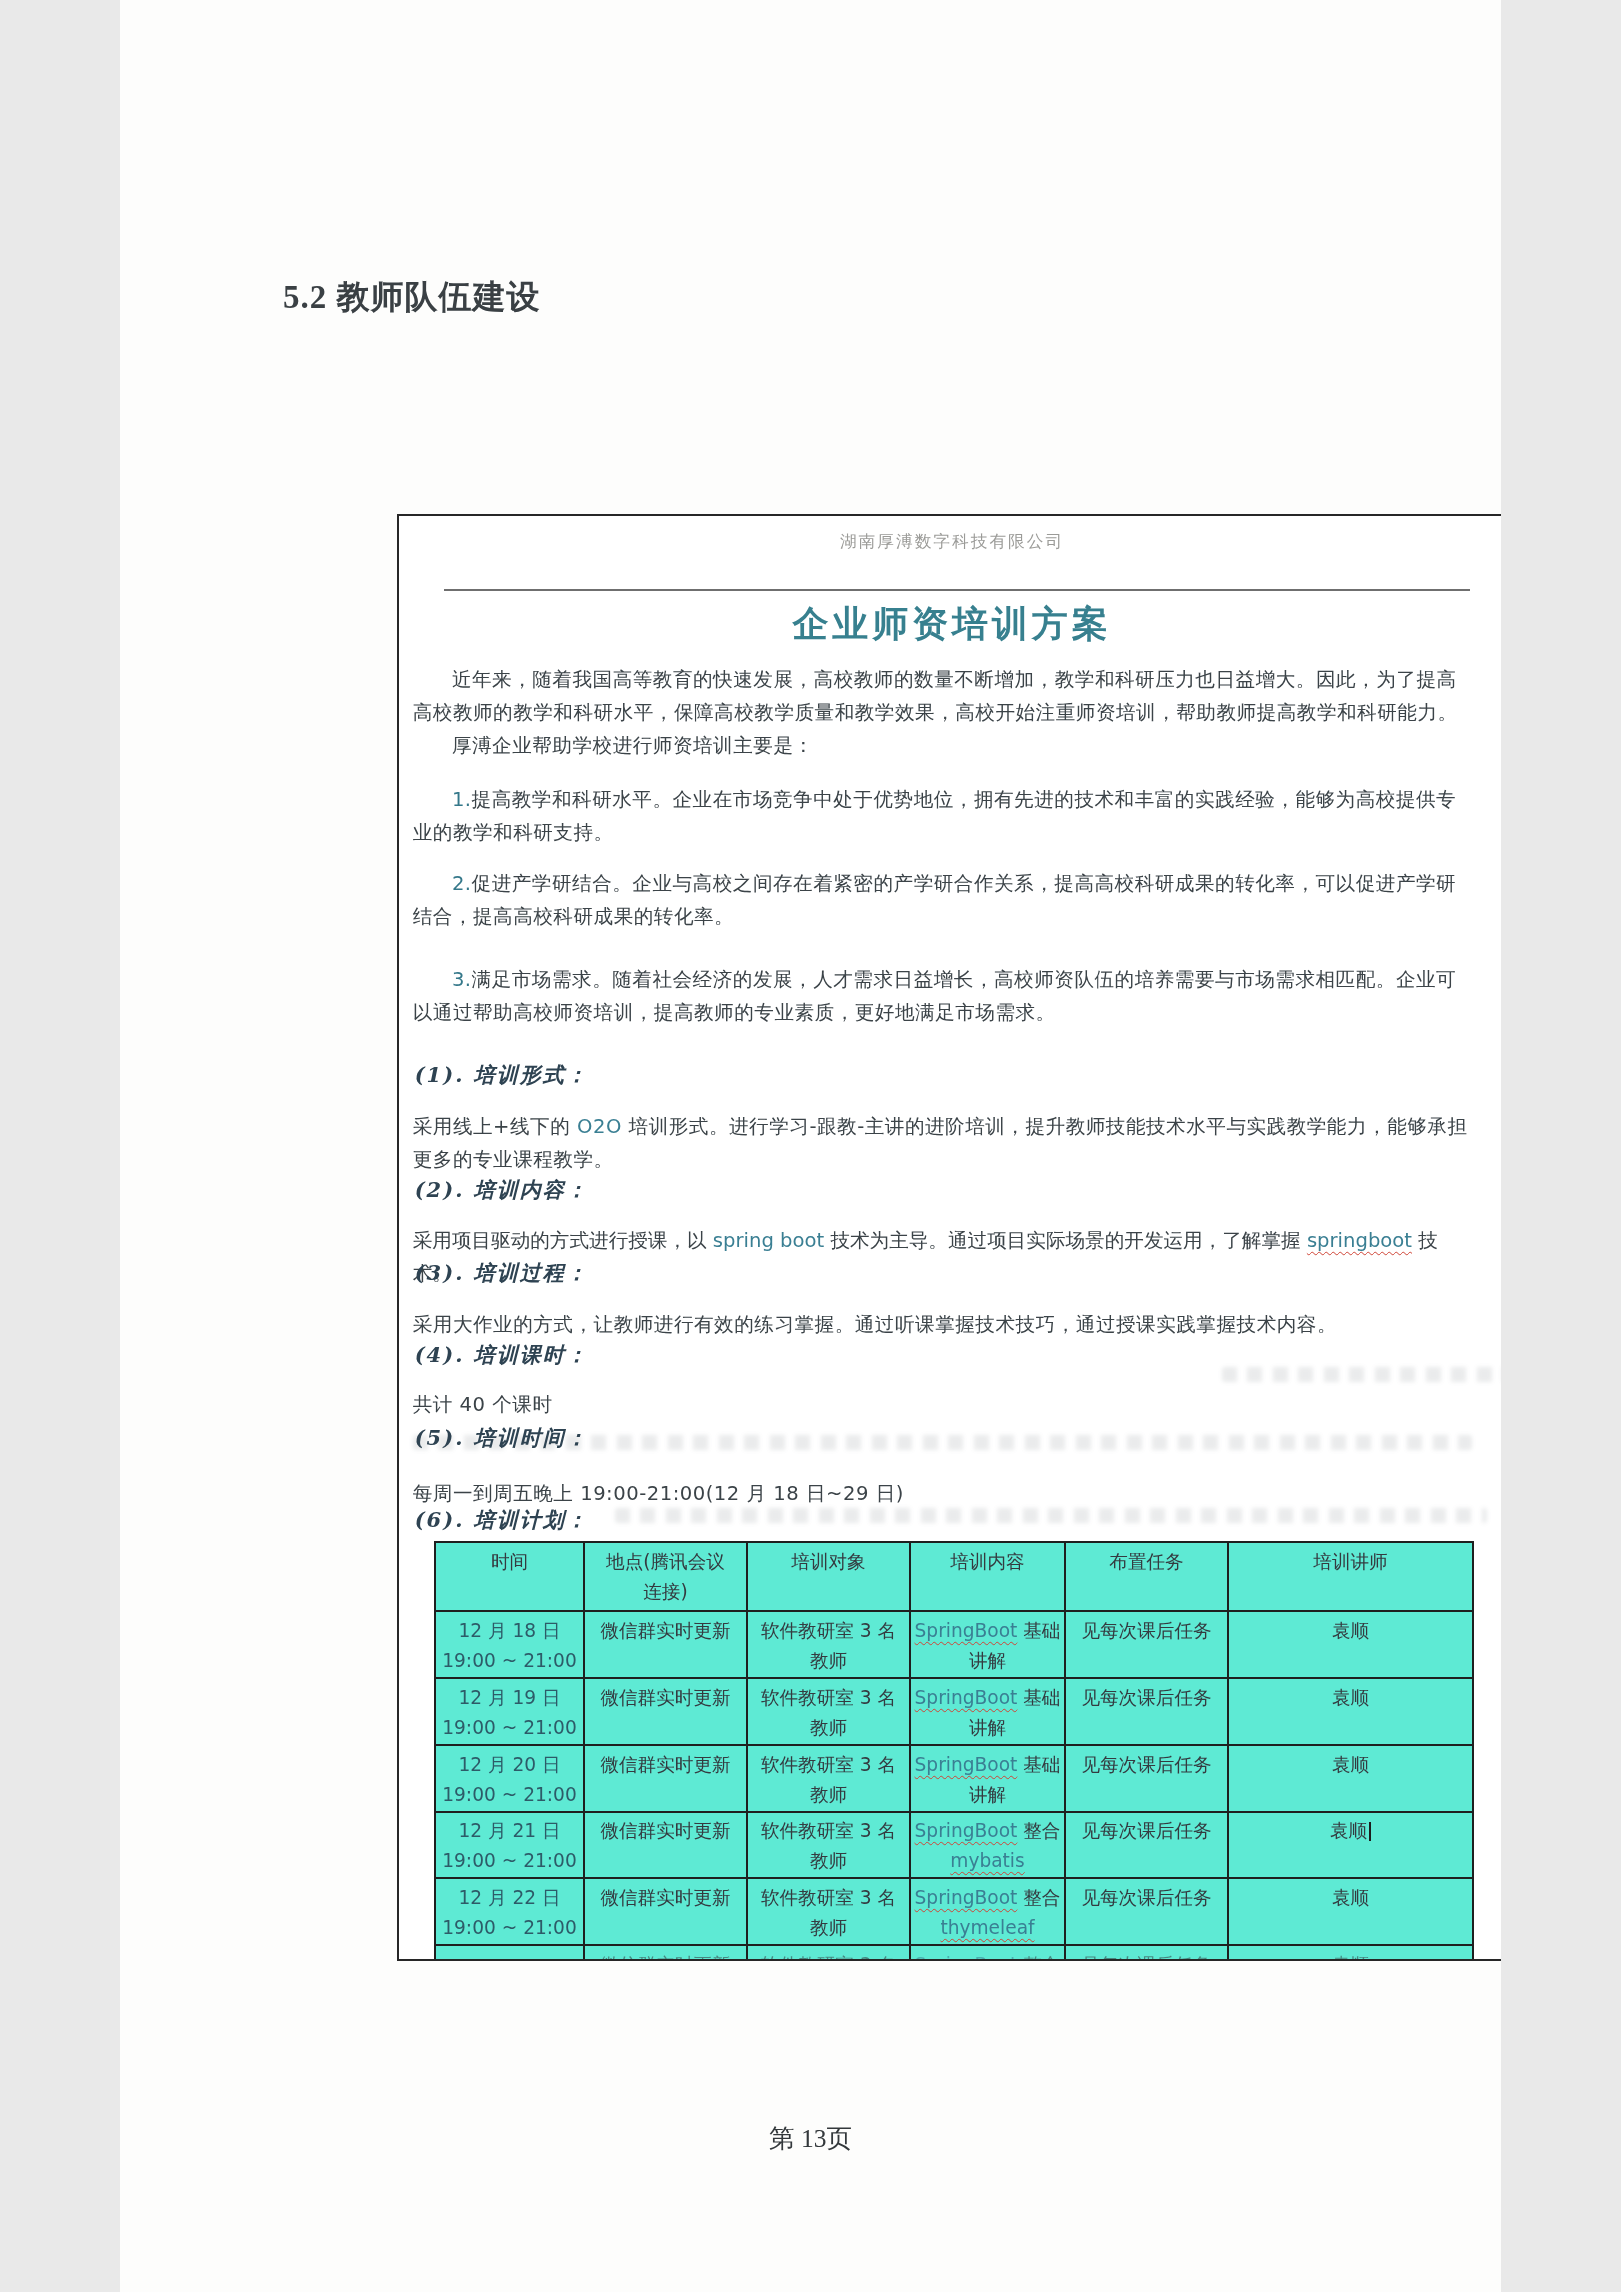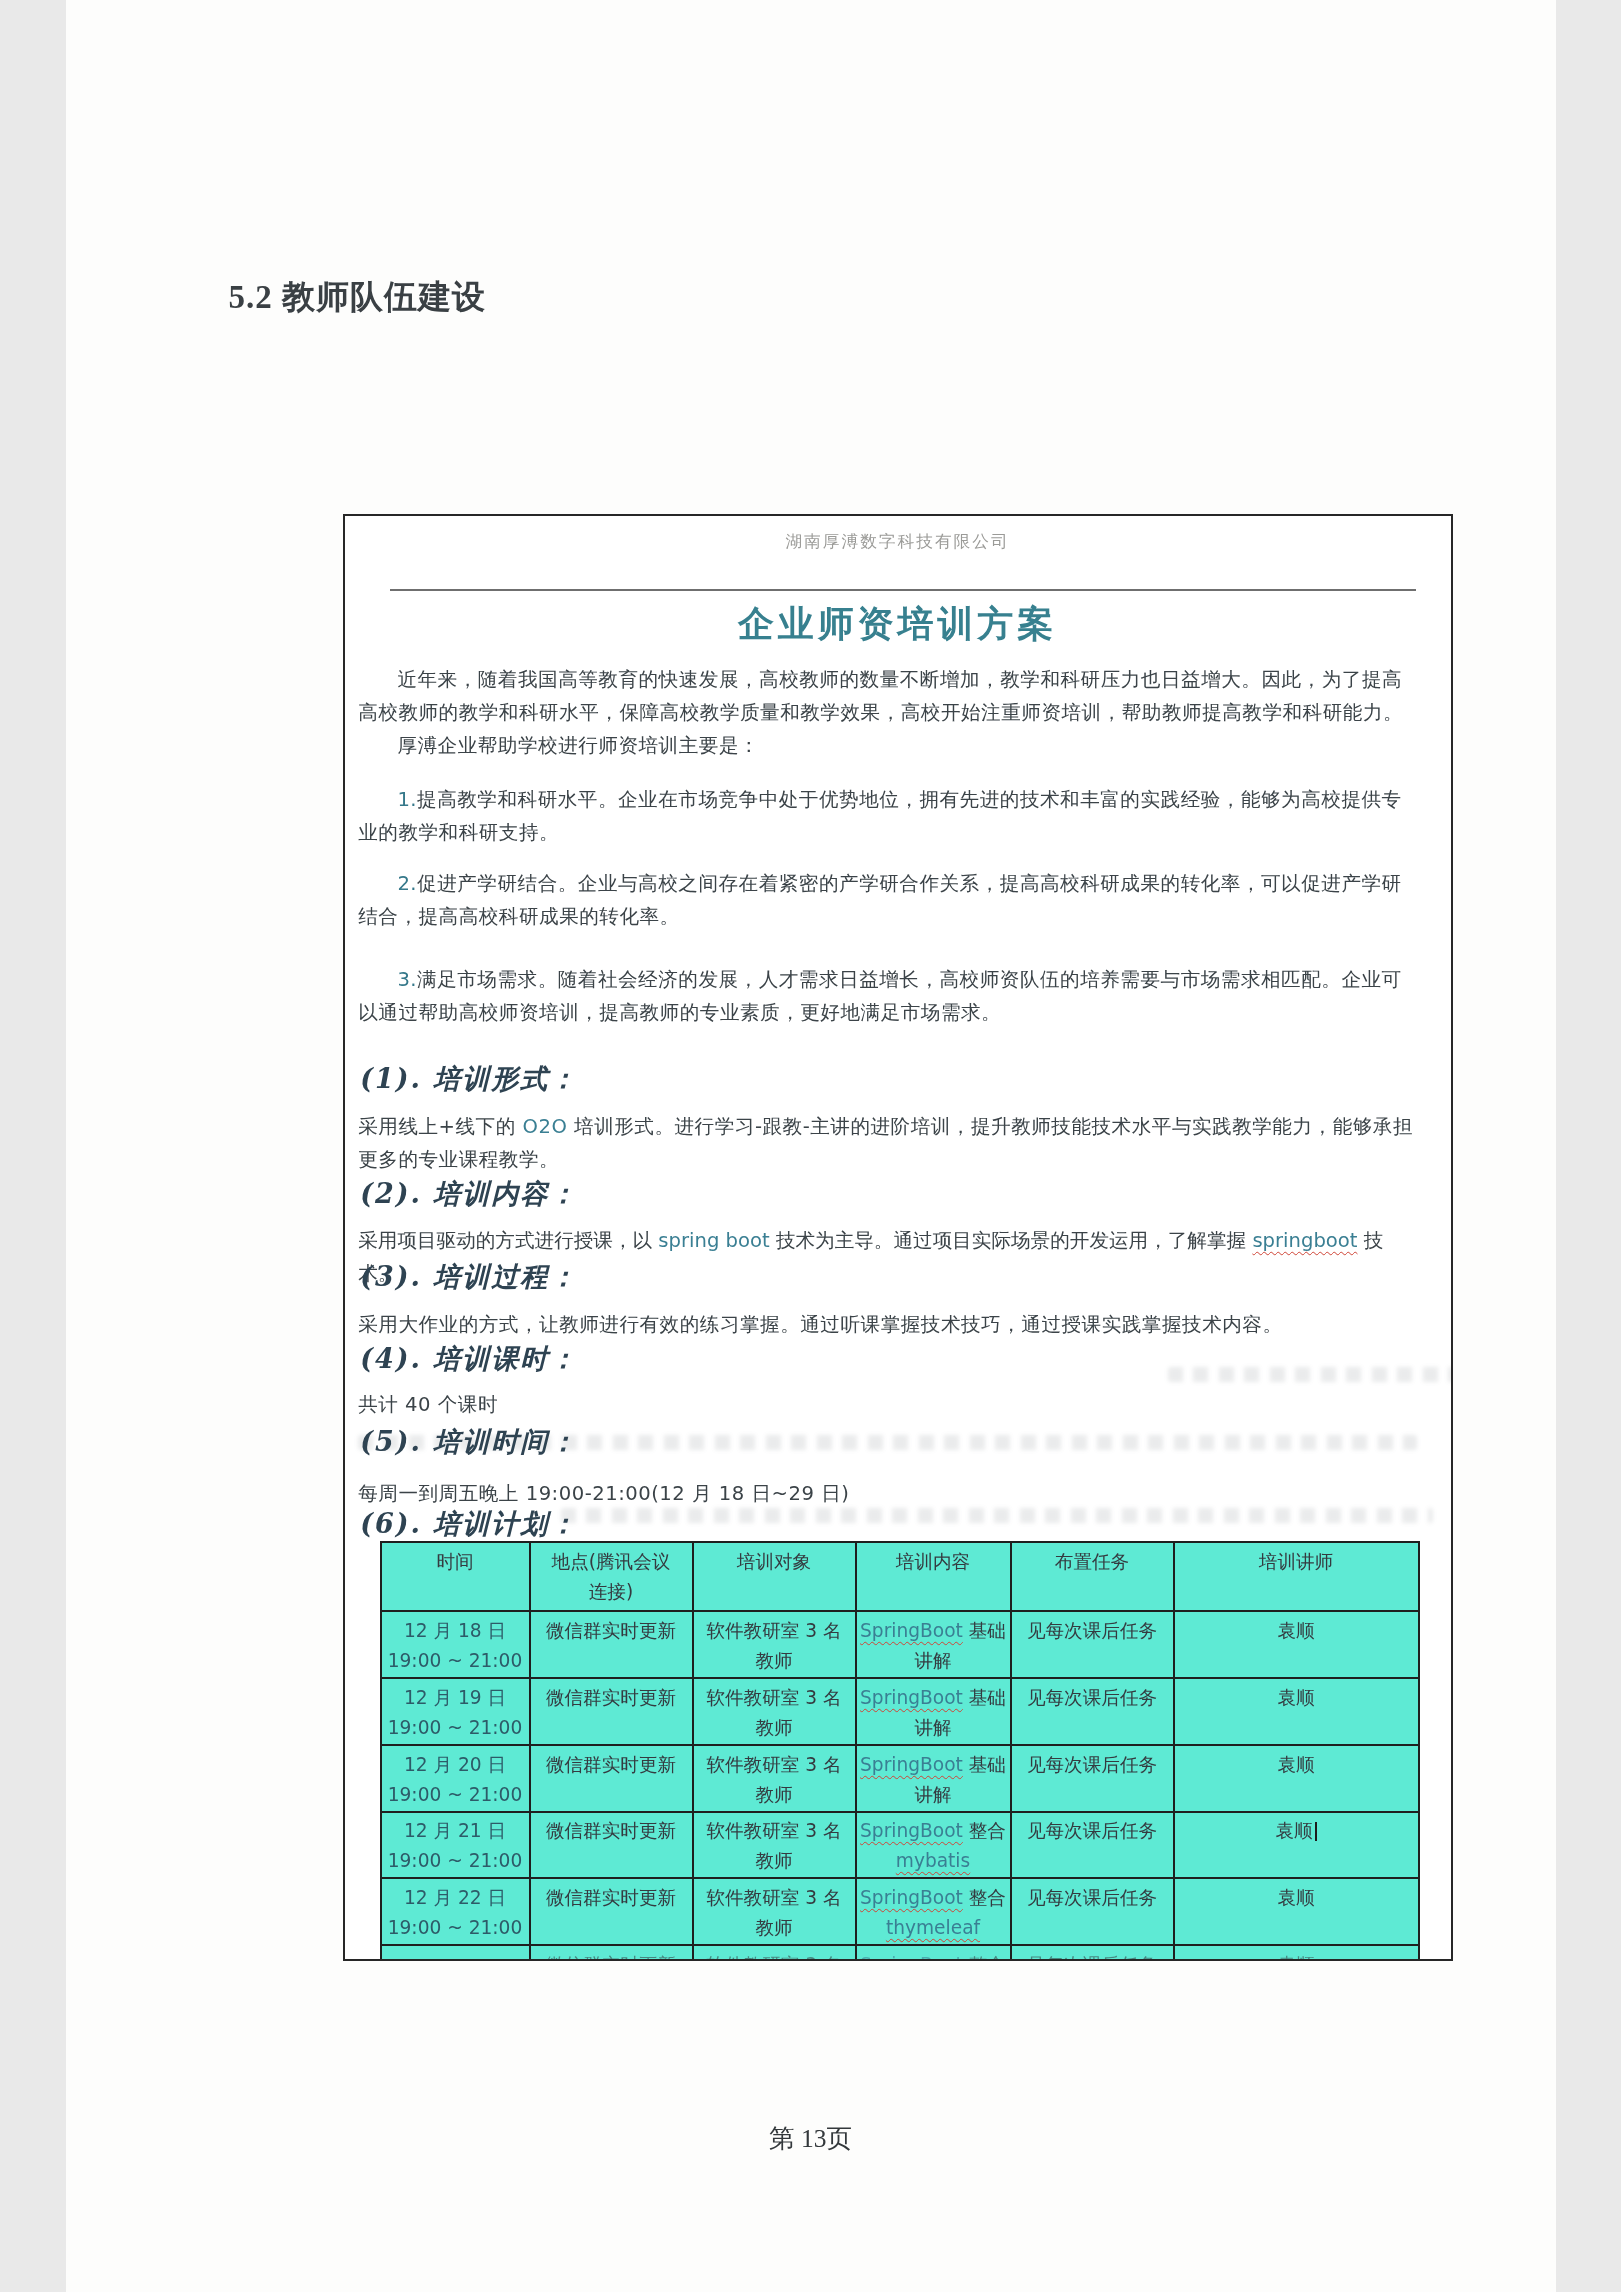--- a/index.html
+++ b/index.html
@@ -1,16 +1,16 @@
 <!DOCTYPE html>
 <html><head>
 <meta charset="utf-8">
 <style>
   html,body{margin:0;padding:0;background:#e9e9e9;}
-  .page{position:relative;width:1490px;height:2293px;background:#fdfdfc;margin:0 auto;overflow:hidden;
+  .page{position:relative;width:1381px;height:2293px;background:#fdfdfc;margin:0 auto;overflow:hidden;
         font-family:"Liberation Serif", serif;color:#2b2f31;}
   
   .sec-heading{position:absolute;left:163px;top:275px;margin:0;font-size:33px;font-weight:bold;
                color:#3a4044;letter-spacing:1px;}
   .intro{position:absolute;left:163px;top:338px;width:1269px;margin:0;font-size:33px;line-height:66px;
          color:#33383b;text-indent:2em;letter-spacing:2.5px;text-align:left;}
   .caption{position:absolute;top:2021px;left:0;right:0;margin:0;text-align:center;font-size:33px;
            font-weight:bold;color:#33383b;letter-spacing:2px;}
   .footer{position:absolute;top:2121px;left:0;right:0;text-align:center;font-size:25.5px;color:#33383b;}
 
@@ -18,21 +18,21 @@
   .doc-box{position:absolute;left:277px;top:514px;width:1106px;height:1443px;border:2.9px solid #272727;
            background:#fff;overflow:hidden;font-family:"DejaVu Sans", sans-serif;}
   .company{position:absolute;top:13.7px;left:0;right:0;text-align:center;font-size:16.7px;color:#9b9b98;
            letter-spacing:2px;z-index:2;}
   .rule{position:absolute;top:73px;left:45px;right:35px;border-top:2px solid #6f6f6f;z-index:2;}
   .doc-title{position:absolute;top:84px;left:0;right:0;text-align:center;font-size:36px;font-weight:bold;
              color:#37808f;letter-spacing:3.9px;z-index:2;}
   .d-block{position:absolute;left:13.7px;width:1057px;margin:0;font-size:19.6px;line-height:33px;
            color:#3b4348;letter-spacing:0.5px;z-index:2;}
   .ind{text-indent:2em;}
-  .d-head{position:absolute;left:15.7px;margin:0;font-size:27px;font-weight:bold;font-style:italic;
+  .d-head{position:absolute;left:15.7px;margin:0;font-size:21px;font-weight:bold;font-style:italic;
           color:#2e4352;letter-spacing:2px;font-family:"DejaVu Serif", serif;z-index:2;}
   .num{color:#35788a;}
   .kw{color:#3a7f93;}
   .squig{text-decoration:underline wavy #cf4436;text-decoration-thickness:1px;text-underline-offset:3.9px;}
 
   
   .plan-table{position:absolute;top:1025px;left:35px;z-index:2;border-collapse:collapse;table-layout:fixed;
               background:#5eead4;font-size:18.6px;color:#343b40;text-align:center;}
   .plan-table th,.plan-table td{border:2px solid #1f1f1f;vertical-align:top;padding:3.9px 2px 0 2px;
               line-height:30px;font-weight:normal;overflow:hidden;}

